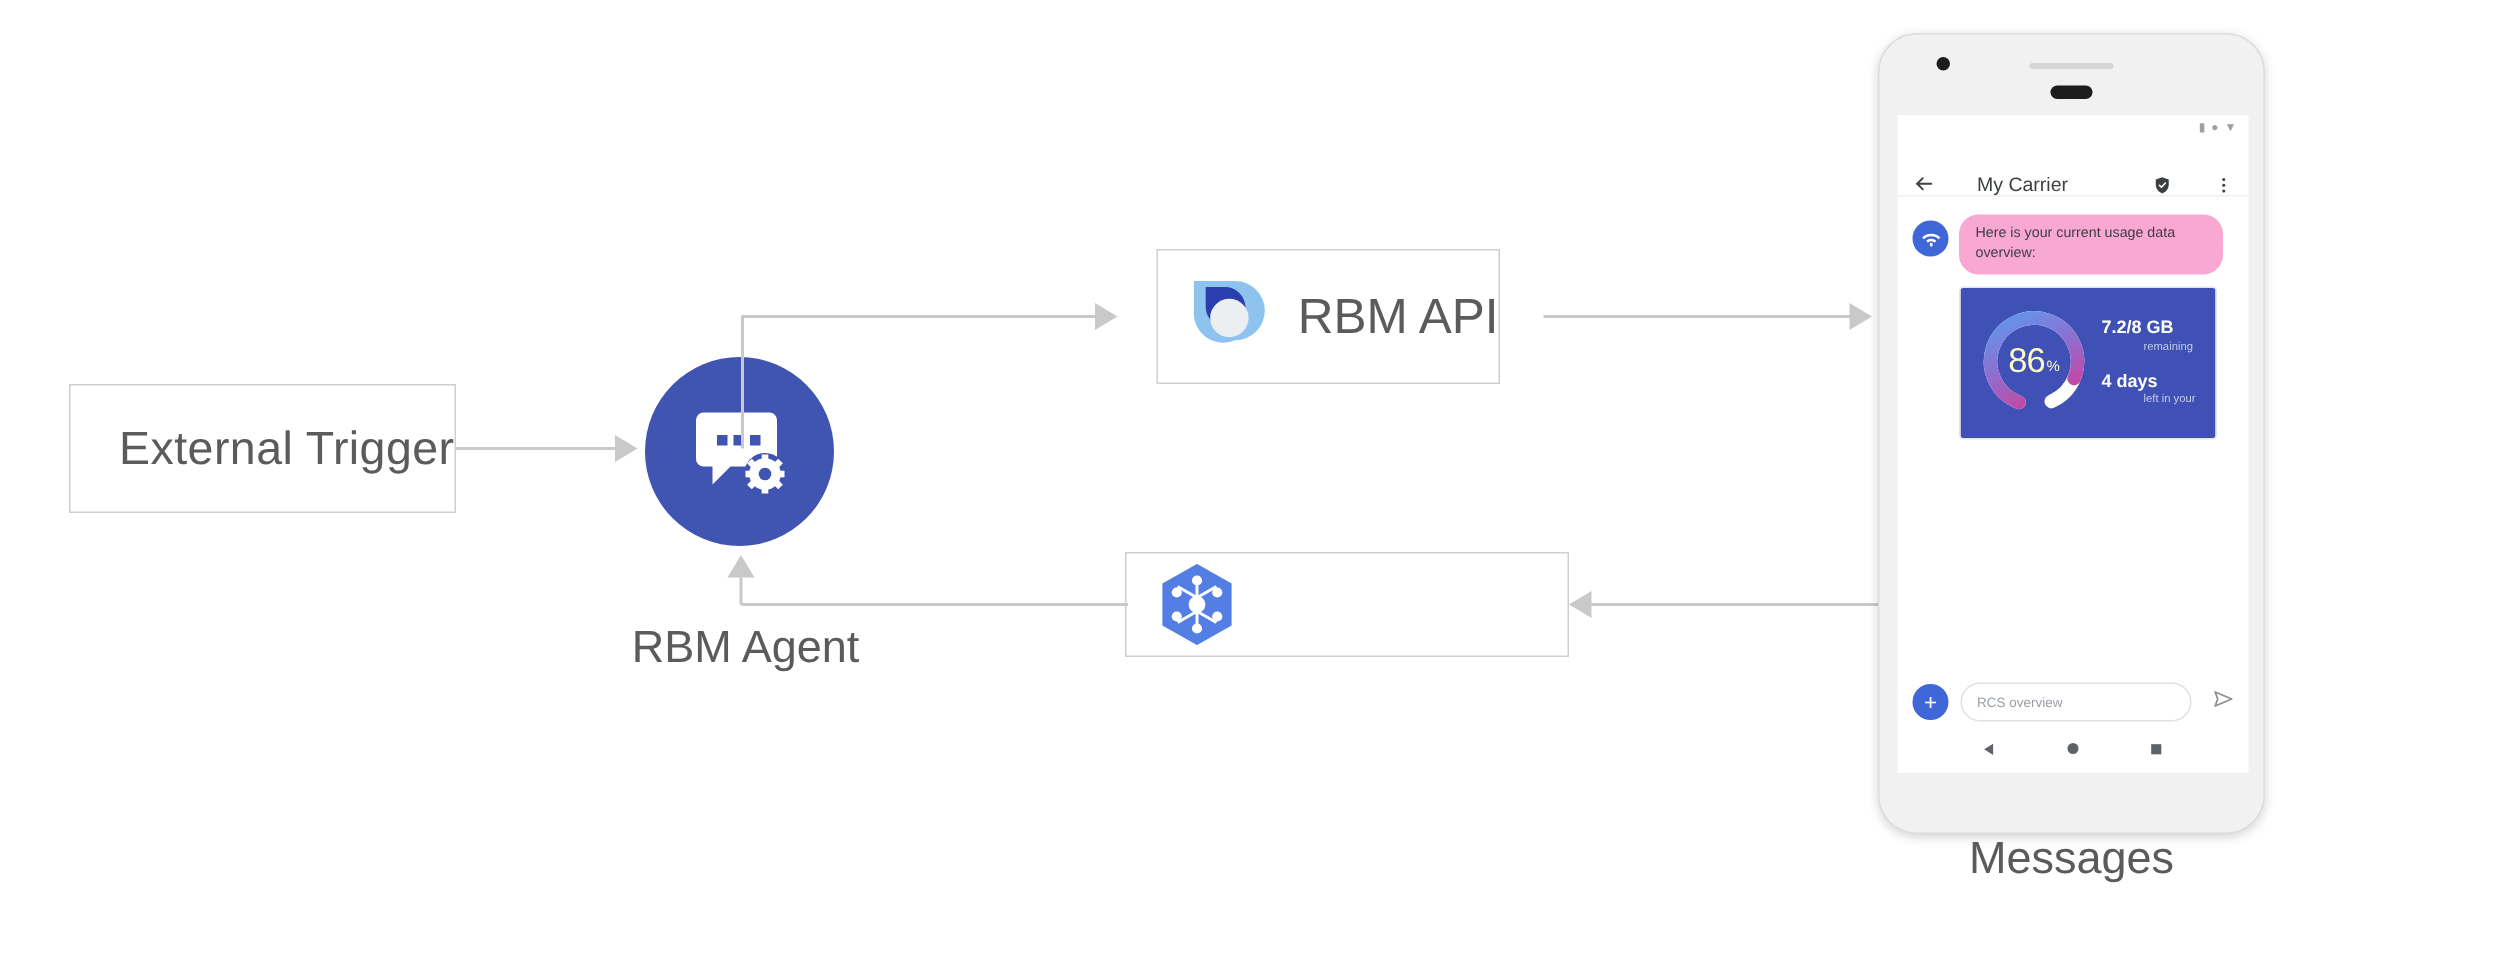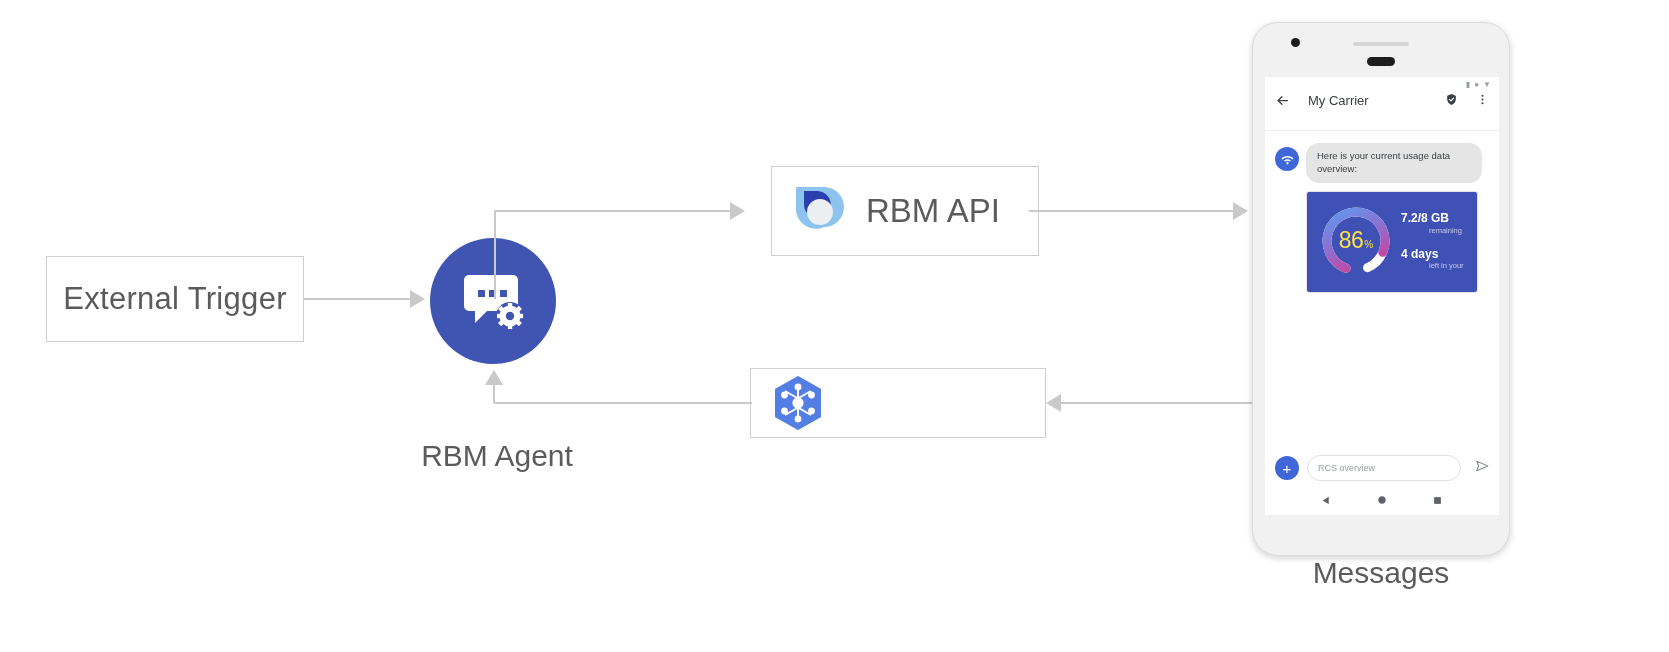--- a/index.html
+++ b/index.html
@@ -20,41 +20,41 @@
     align-items: center;
   }
   .node-label {
     font-family: "Liberation Sans", sans-serif;
     font-weight: 300;
     color: #5b5b5b;
     white-space: nowrap;
   }
 
   
-  #external-trigger { left: 46px; top: 256px; width: 258px; height: 86px; justify-content: center; }
+  #external-trigger { left: 46px; top: 256px; width: 258px; height: 86px; justify-content: flex-end; }
   #external-trigger .node-label { font-size: 31px; letter-spacing: .3px; }
 
   
-  #rbm-api-box { left: 771px; top: 166px; width: 268px; height: 90px; padding-left: 18px; }
+  #rbm-api-box { left: 771px; top: 166px; width: 229px; height: 90px; padding-left: 18px; }
   #rbm-api-box .node-label { font-size: 33px; margin-left: 16px; }
 
   
   #webhook-box { left: 750px; top: 368px; width: 296px; height: 70px; padding-left: 16px; }
   #webhook-box .node-label { font-size: 36px; margin-left: 14px; }
 
   
   #rbm-agent-circle {
     position: absolute; left: 430px; top: 238px;
     width: 126px; height: 126px; border-radius: 50%;
     background: #4054b2;
     display: flex; align-items: center; justify-content: center;
   }
   #rbm-agent-caption {
     position: absolute; left: 382px; top: 415px; width: 230px;
-    text-align: center; font-size: 30px; font-weight: 300; color: #5b5b5b; margin-top: 24px;
+    text-align: center; font-size: 30px; font-weight: 300; color: #5b5b5b;
   }
 
   
   .conn { position: absolute; background: #c9c9c9; }
   .conn-h { height: 2px; }
   .conn-v { width: 2px; }
   .arrow {
     position: absolute; width: 0; height: 0;
     border-top: 9px solid transparent;
     border-bottom: 9px solid transparent;
@@ -96,56 +96,56 @@
 
   
   #status-bar {
     height: 16px; display: flex; align-items: center; justify-content: flex-end;
     padding-right: 8px; gap: 4px; background:#fff;
   }
   .status-ico { color: #9aa0a6; font-size: 8px; line-height: 1; }
 
   
   #app-bar {
-    height: 38px; display: flex; align-items: flex-start; gap: 18px;
+    height: 38px; display: flex; align-items: flex-end; gap: 28px;
     padding: 0 10px; background: #ffffff; border-bottom: 1px solid #efefef;
     position: relative;
   }
   #app-bar .title { font-size: 13px; color: #3c4043; flex: 1; }
   .appbar-ico { color: #5f6368; display:flex; align-items:center; }
 
   
   #convo { padding: 12px 10px 0 10px; background:#fff; }
   .msg-row { display: flex; align-items: flex-start; gap: 7px; }
   #agent-avatar {
     width: 24px; height: 24px; border-radius: 50%;
     background: #3f67d8; flex: 0 0 24px;
     display: flex; align-items: center; justify-content: center;
     margin-top: 4px;
   }
   #intro-bubble {
-    background: #e5e5e5; border-radius: 13px;
+    background: #f9a8d4; border-radius: 13px;
     padding: 7px 11px; font-size: 9.5px; line-height: 1.35; color: #3c4043;
     max-width: 176px;
   }
 
   
   #rich-card {
     margin: 8px 0 0 31px; width: 172px;
     border: 1px solid #e4e4e4; border-radius: 3px; overflow: hidden; background:#fff;
   }
   #usage-panel {
     background: #3f51b5; padding: 10px 10px 12px 10px;
     display: flex; align-items: center; gap: 6px; position: relative;
   }
   #gauge-wrap { position: relative; width: 78px; height: 78px; flex: 0 0 78px; }
   #gauge-center {
     position: absolute; inset: 0; display: flex;
     align-items: center; justify-content: center;
-    color: #fde047; font-weight: 300;
+    color: #fef9c3; font-weight: 300;
   }
   #gauge-value { font-size: 23px; letter-spacing: -.5px; }
   #gauge-unit { font-size: 10px; margin-left: 1px; margin-top: 7px; }
   #usage-stats { color: #fff; text-align: left; flex:1; }
   .stat-main { font-size: 12px; font-weight: 700; line-height: 1.2; }
   .stat-sub  { font-size: 7.5px; color: #c5cae9; margin-bottom: 12px; margin-left: 28px; }
   .stat-sub.last { margin-bottom: 0; }
 
   #card-body { padding: 8px 9px 7px 9px; }
   #card-title { font-size: 9px; font-weight: 700; color: #3c4043; margin-bottom: 4px; }

